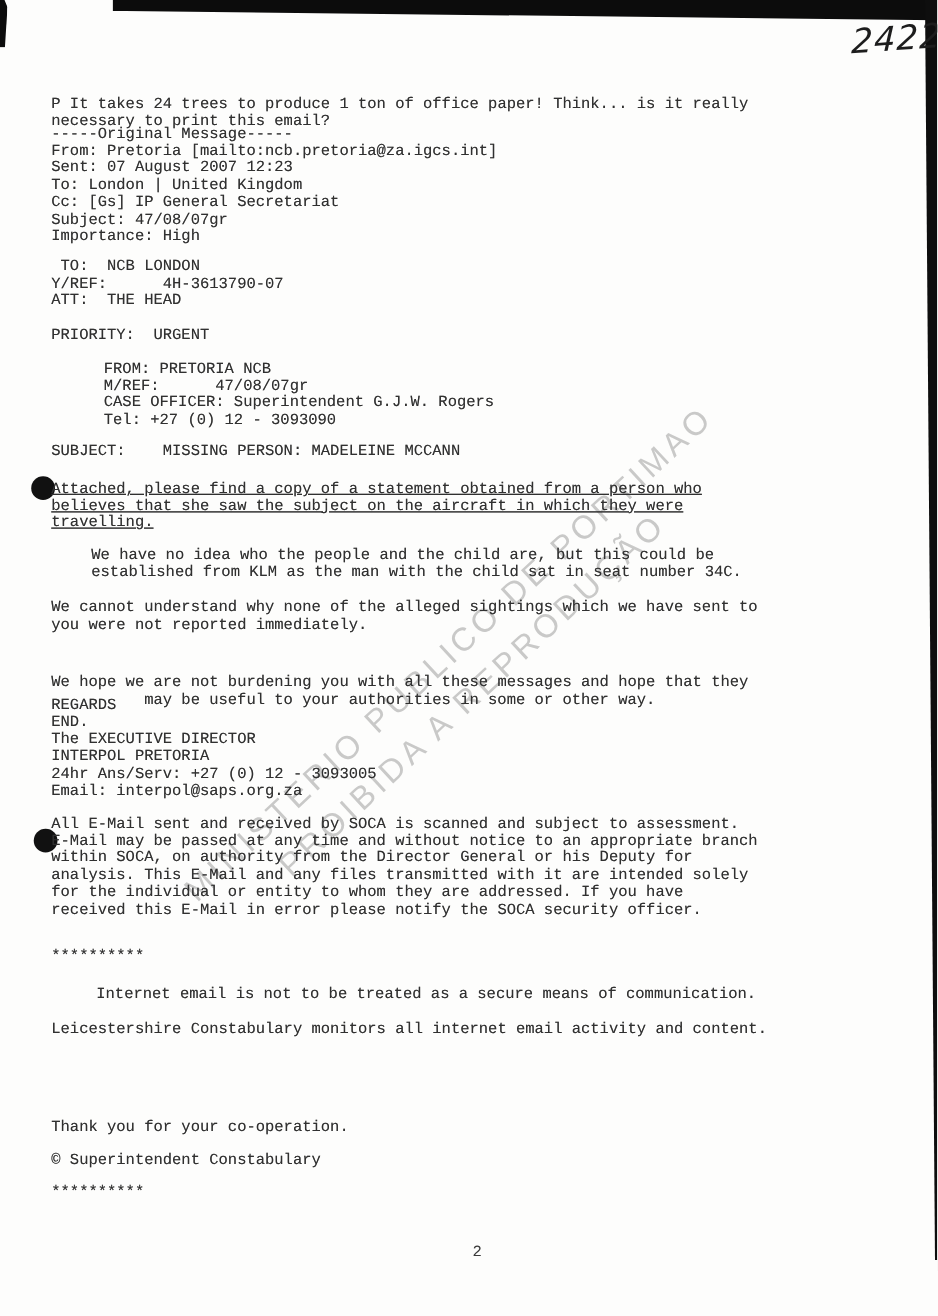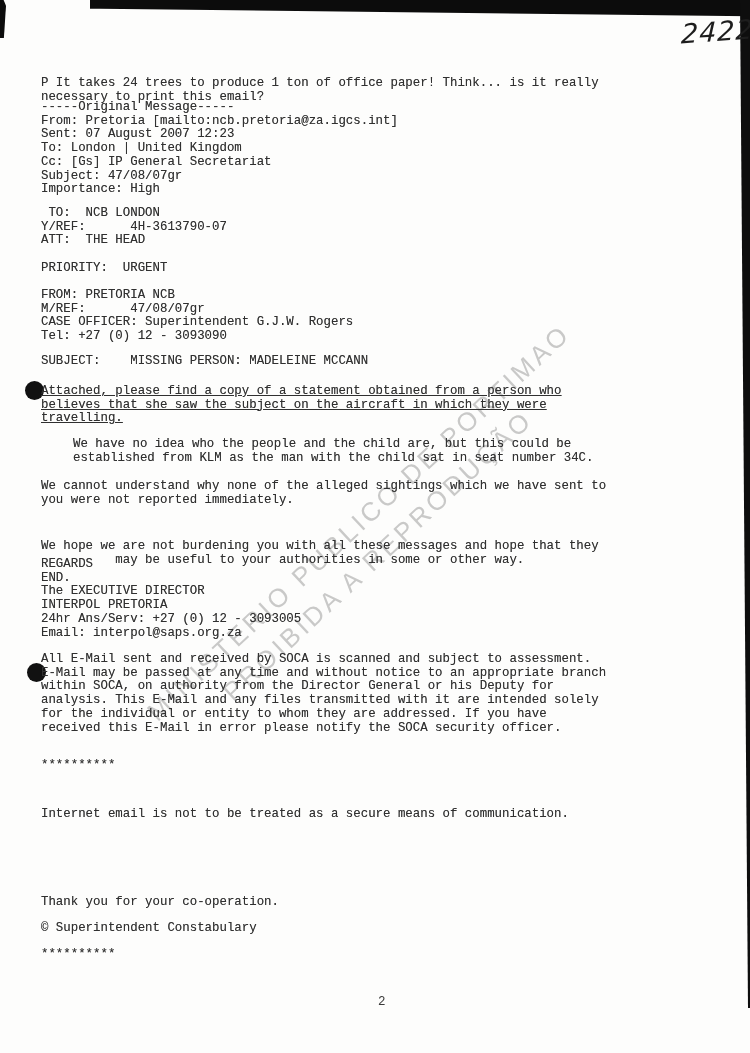--- a/index.html
+++ b/index.html
@@ -95,21 +95,21 @@
 From: Pretoria [mailto:ncb.pretoria@za.igcs.int]
 Sent: 07 August 2007 12:23
 To: London | United Kingdom
 Cc: [Gs] IP General Secretariat
 Subject: 47/08/07gr
 Importance: High</div>
   <div class="tx" style="top:207px;"> TO:  NCB LONDON
 Y/REF:      4H-3613790-07
 ATT:  THE HEAD</div>
   <div class="tx" style="top:262px;">PRIORITY:  URGENT</div>
-  <div class="tx" style="top:289px;">FROM: PRETORIA NCB
+  <div class="tx" style="top:289px;margin-left:42px;">FROM: PRETORIA NCB
 M/REF:      47/08/07gr
 CASE OFFICER: Superintendent G.J.W. Rogers
 Tel: +27 (0) 12 - 3093090</div>
   <div class="tx" style="top:355px;">SUBJECT:    MISSING PERSON: MADELEINE MCCANN</div>
   <div class="tx" style="top:385px;text-decoration:underline;">Attached, please find a copy of a statement obtained from a person who
 believes that she saw the subject on the aircraft in which they were
 travelling.</div>
   <div class="tx" style="top:438px;margin-left:32px;">We have no idea who the people and the child are, but this could be
 established from KLM as the man with the child sat in seat number 34C.</div>
   <div class="tx" style="top:480px;">We cannot understand why none of the alleged sightings which we have sent to
@@ -122,21 +122,22 @@
 INTERPOL PRETORIA
 24hr Ans/Serv: +27 (0) 12 - 3093005
 Email: interpol@saps.org.za</div>
   <div class="tx" style="top:653px;">All E-Mail sent and received by SOCA is scanned and subject to assessment.
 E-Mail may be passed at any time and without notice to an appropriate branch
 within SOCA, on authority from the Director General or his Deputy for
 analysis. This E-Mail and any files transmitted with it are intended solely
 for the individual or entity to whom they are addressed. If you have
 received this E-Mail in error please notify the SOCA security officer.</div>
   <div class="tx" style="top:759px;">**********</div>
-  <div class="tx" style="top:808px;">Internet email is not to be treated as a secure means of communication.</div>
+  <div class="tx" style="top:789px;margin-left:36px;">Internet email is not to be treated as a secure means of communication.</div>
+  <div class="tx" style="top:817px;">Leicestershire Constabulary monitors all internet email activity and content.</div>
   <div class="tx" style="top:896px;">Thank you for your co-operation.</div>
   <div class="tx" style="top:922px;">© Superintendent Constabulary</div>
   <div class="tx" style="top:948px;">**********</div>
 
   <div class="punch p1"></div>
   <div class="punch p2"></div>
 
   <div class="pagenum">2</div>
 
 </div>

